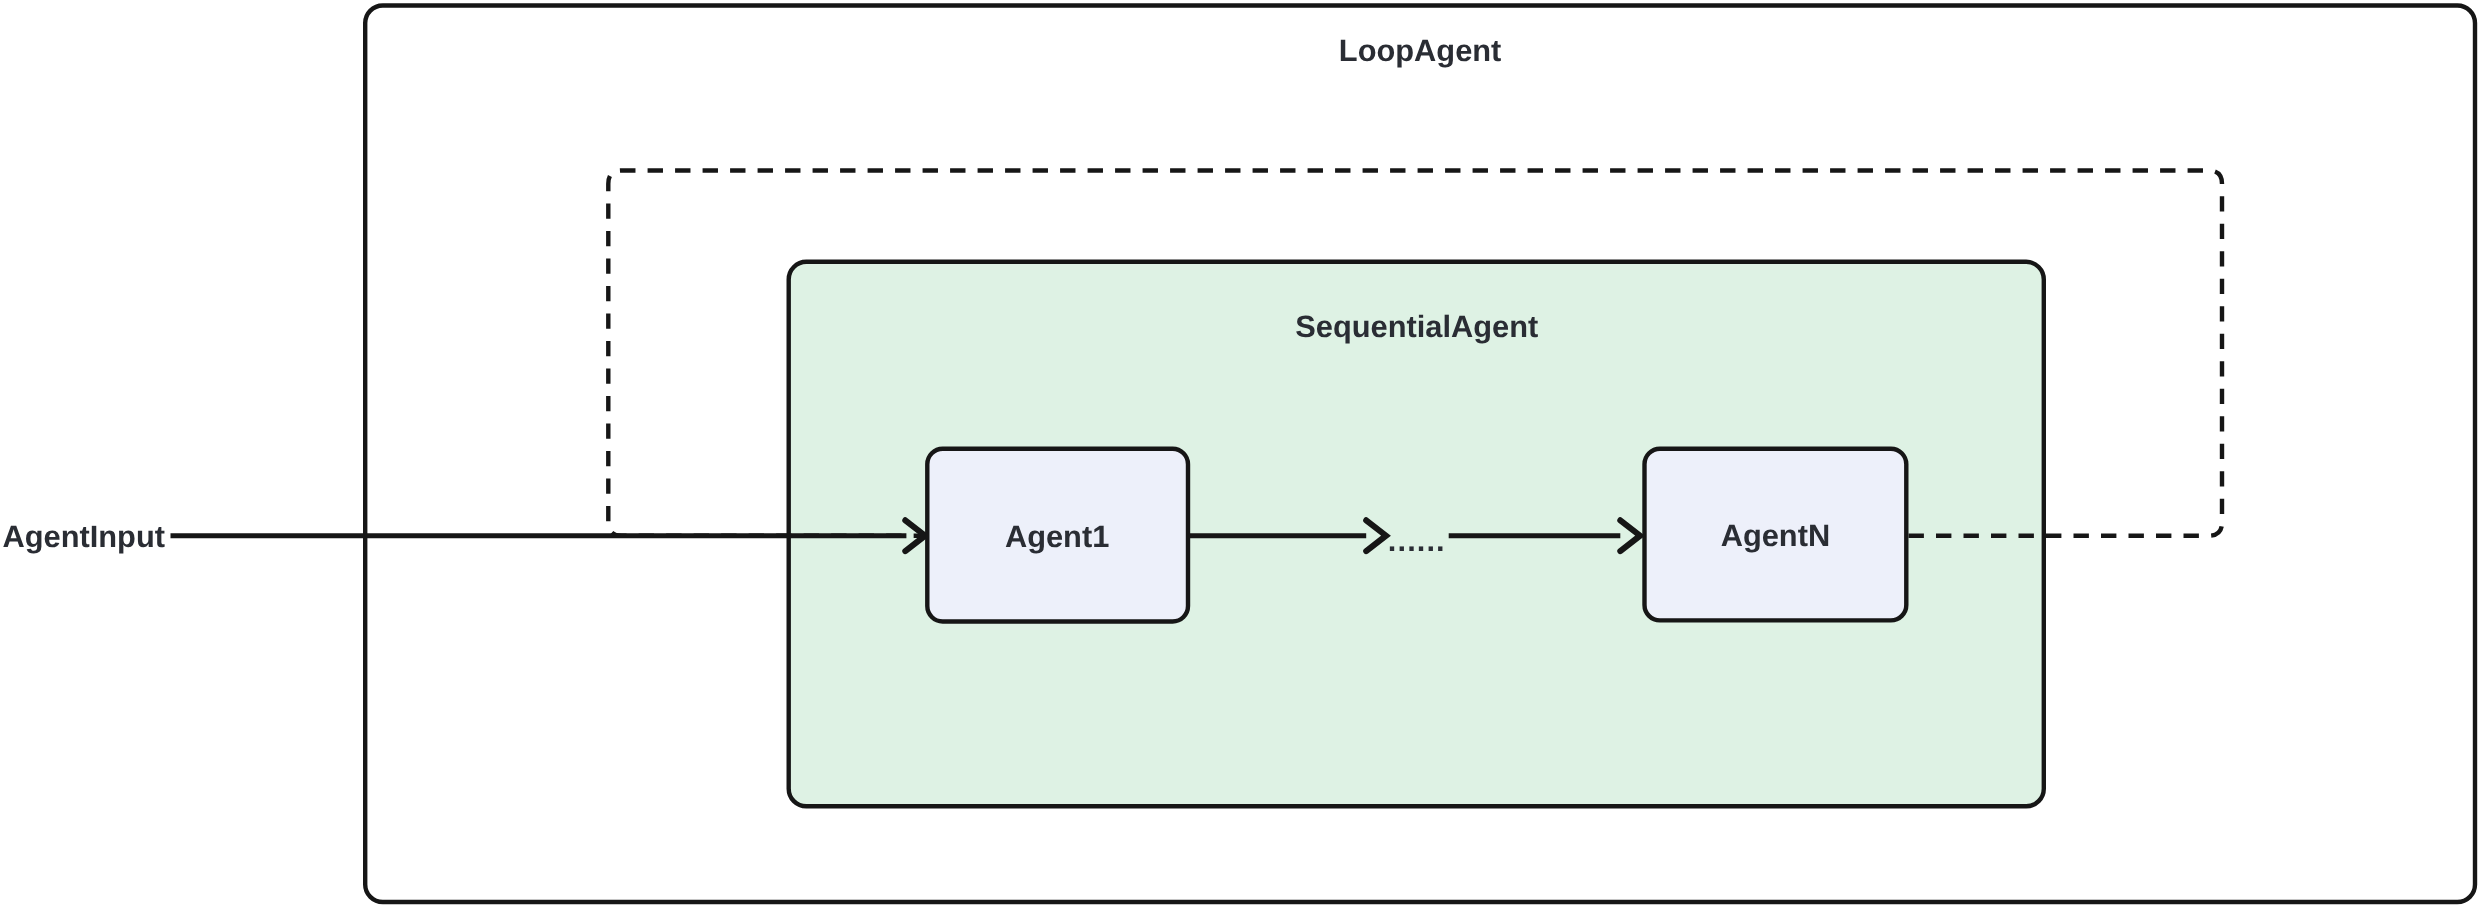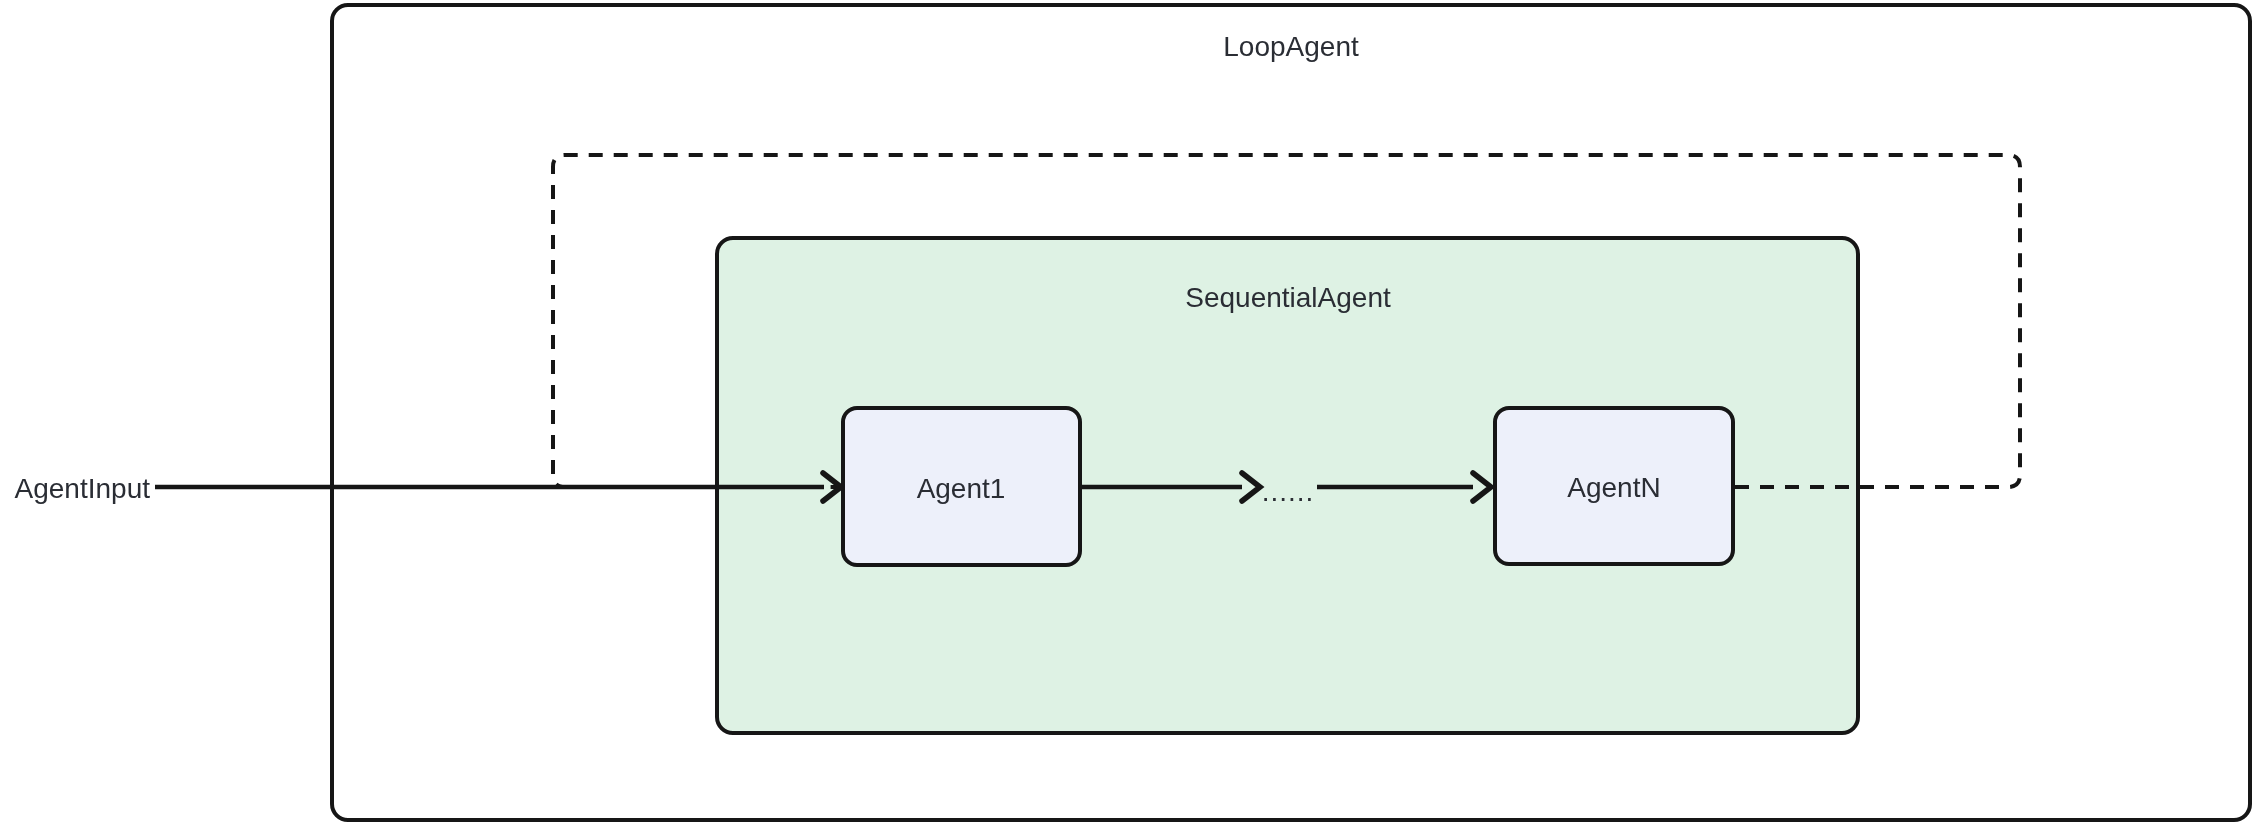--- a/index.html
+++ b/index.html
@@ -7,20 +7,21 @@
     padding: 0;
     background: var(--canvas, #ffffff);
     width: 2256px;
     height: 832px;
     overflow: hidden;
   }
   .diagram-wrap {
     position: relative;
     width: 2256px;
     height: 632px;
+    font-weight: bold;
   }
   svg {
     display: block;
     width: 2256px;
     height: 832px;
   }
   svg text {
     font-family: "Liberation Sans", "DejaVu Sans", sans-serif;
     font-size: 28px;
     fill: var(--text, #2a2d34);

